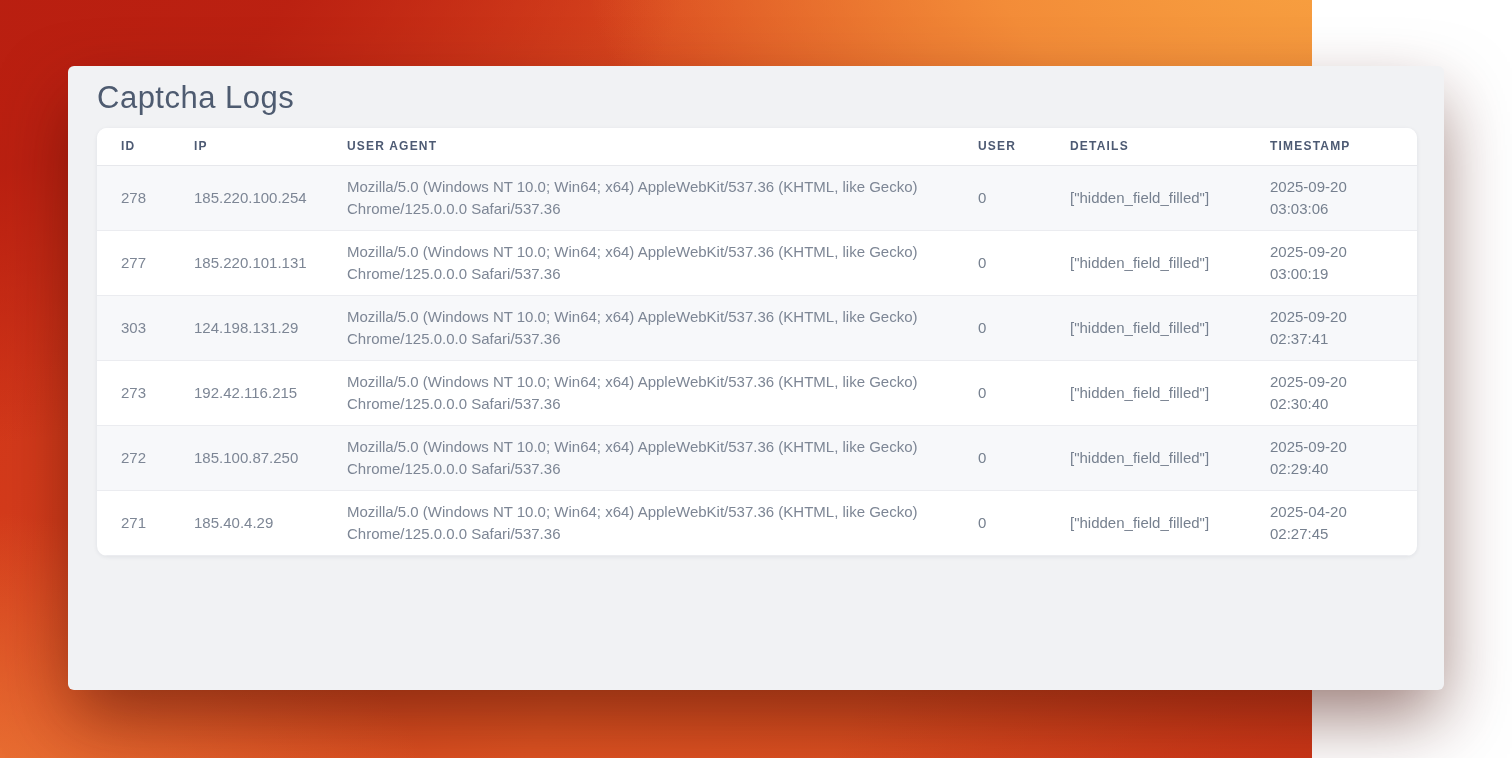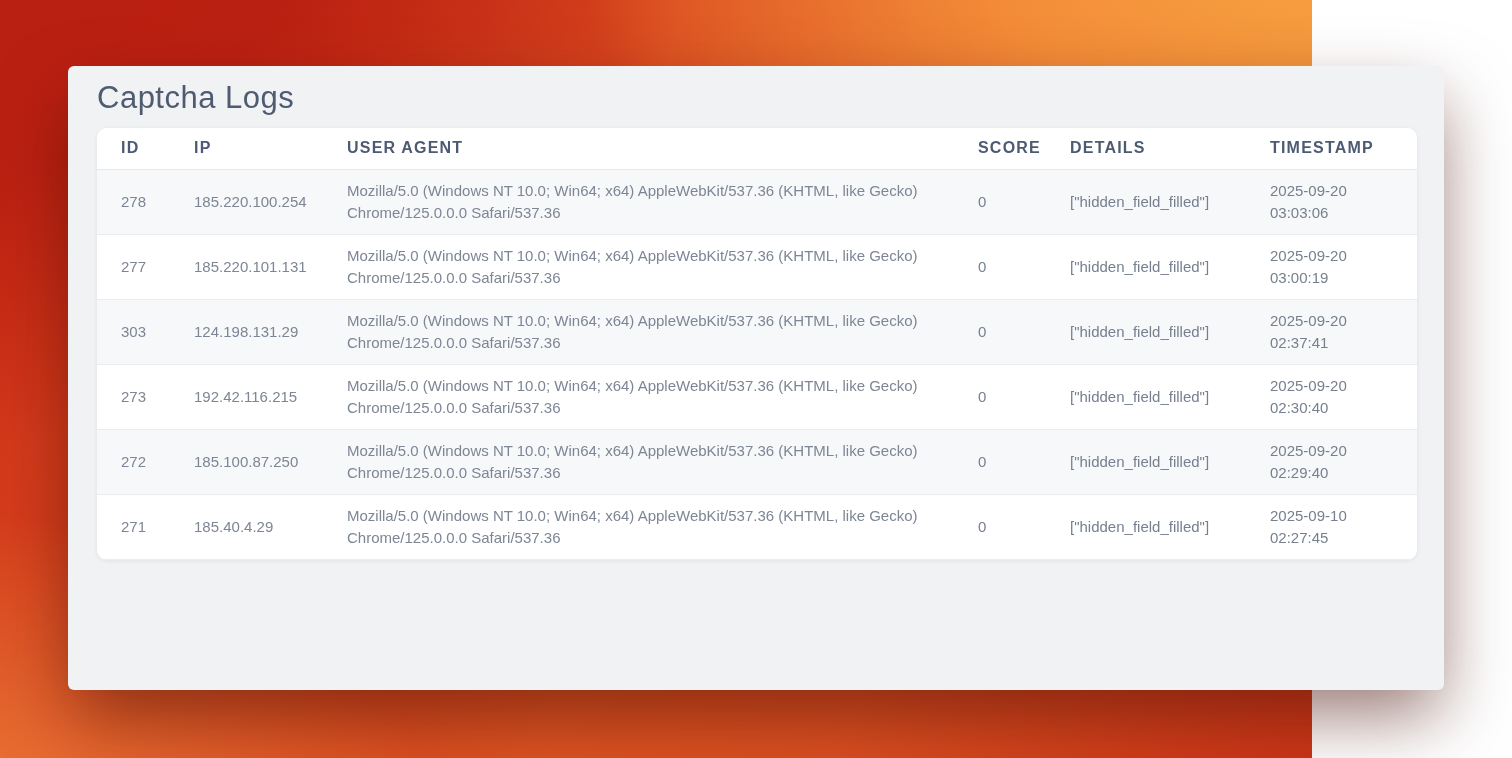--- a/index.html
+++ b/index.html
@@ -50,21 +50,21 @@
     overflow: hidden;
   }
   table {
     width: 100%;
     border-collapse: collapse;
     table-layout: fixed;
   }
   th {
     text-align: left;
     padding: 11px 24px 12px 24px;
-    font-size: 16px;
+    font-size: 12px;
     font-weight: bold;
     letter-spacing: 1.2px;
     color: #4d5a73;
     background: #ffffff;
     border-bottom: 1px solid #e7e8ec;
     white-space: nowrap;
   }
   td {
     padding: 10px 24px;
     font-size: 15px;
@@ -98,21 +98,21 @@
           <col style="width:631px">
           <col style="width:92px">
           <col style="width:200px">
           <col>
         </colgroup>
         <thead>
           <tr>
             <th>ID</th>
             <th>IP</th>
             <th>USER AGENT</th>
-            <th>SCORE</th>
+            <th>USER</th>
             <th>DETAILS</th>
             <th>TIMESTAMP</th>
           </tr>
         </thead>
         <tbody>
             <tr>
               <td class="col-id">278</td>
               <td class="col-ip">185.220.100.254</td>
               <td class="col-user-agent">Mozilla/5.0 (Windows NT 10.0; Win64; x64) AppleWebKit/537.36 (KHTML, like Gecko) Chrome/125.0.0.0 Safari/537.36</td>
               <td class="col-score">0</td>
@@ -150,19 +150,19 @@
               <td class="col-score">0</td>
               <td class="col-details">["hidden_field_filled"]</td>
               <td class="col-timestamp">2025-09-20 02:29:40</td>
             </tr>
             <tr>
               <td class="col-id">271</td>
               <td class="col-ip">185.40.4.29</td>
               <td class="col-user-agent">Mozilla/5.0 (Windows NT 10.0; Win64; x64) AppleWebKit/537.36 (KHTML, like Gecko) Chrome/125.0.0.0 Safari/537.36</td>
               <td class="col-score">0</td>
               <td class="col-details">["hidden_field_filled"]</td>
-              <td class="col-timestamp">2025-09-10 02:27:45</td>
+              <td class="col-timestamp">2025-04-20 02:27:45</td>
             </tr>
           </tbody>
       </table>
     </div>
   </div>
 </div>
 
 </body></html>

